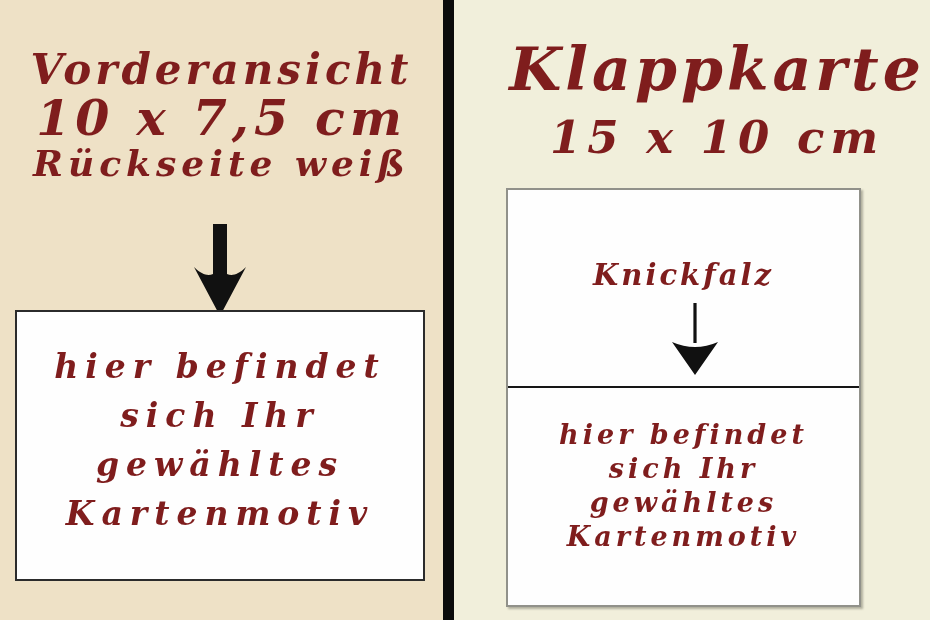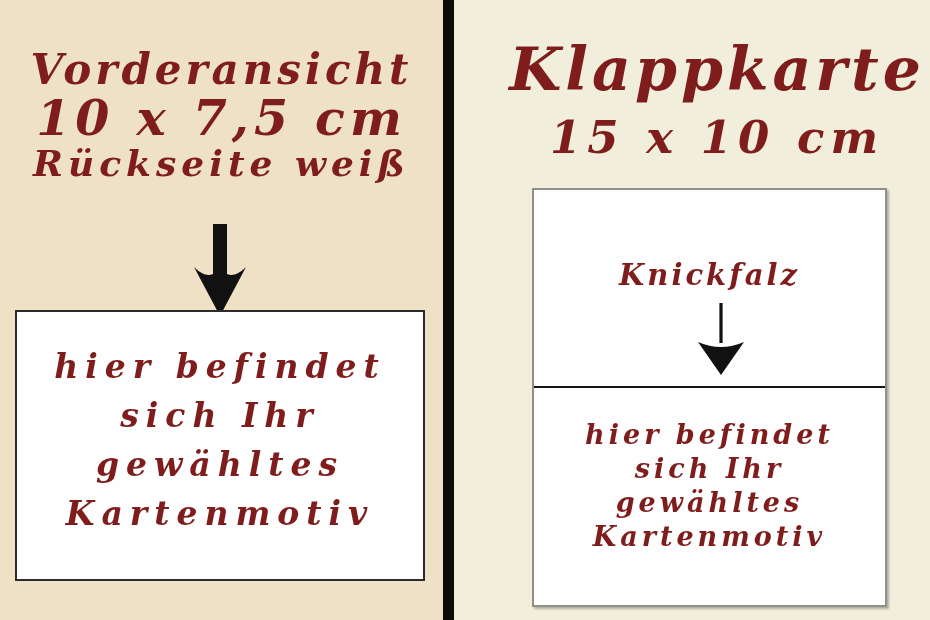--- a/index.html
+++ b/index.html
@@ -33,21 +33,21 @@
   .card-left{
     position:absolute;left:15px;top:310px;width:410px;height:271px;
     background:#fefefe;border:2px solid #2b2b2b;box-sizing:border-box;
   }
   .card-left .placeholder{
     margin-top:30px;text-align:center;font-style:italic;font-weight:bold;
     font-size:33px;line-height:49px;letter-spacing:7px;white-space:nowrap;
   }
 
   .card-right{
-    position:absolute;left:78px;top:188px;width:355px;height:419px;
+    position:absolute;left:52px;top:188px;width:355px;height:419px;
     background:#fefefe;border:2px solid #91918a;box-sizing:border-box;
     box-shadow:2px 2px 2px rgba(60,60,50,0.35);
   }
   .fold-label{
     position:absolute;top:68px;left:0;width:100%;text-align:center;
     font-style:italic;font-weight:600;font-size:29px;letter-spacing:3px;white-space:nowrap;
   }
   .small-arrow{position:absolute;left:164px;top:113px;width:46px;height:72px;}
   .fold-line{position:absolute;left:0;top:196px;width:100%;height:2px;background:#161616;}
   .card-right .placeholder{

